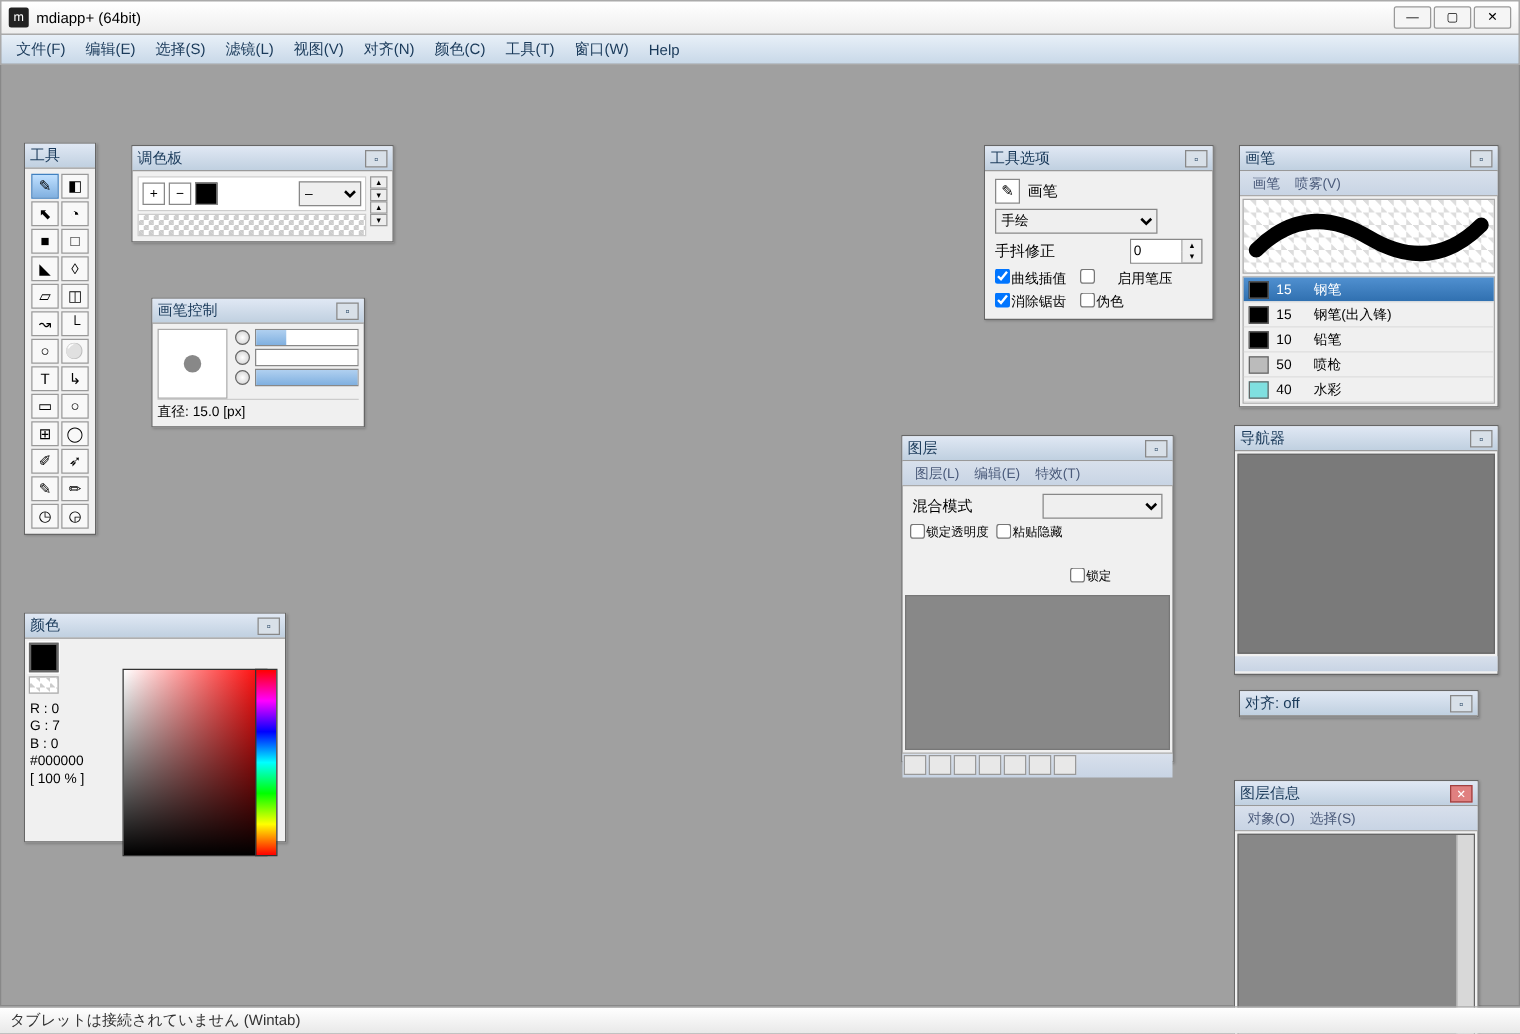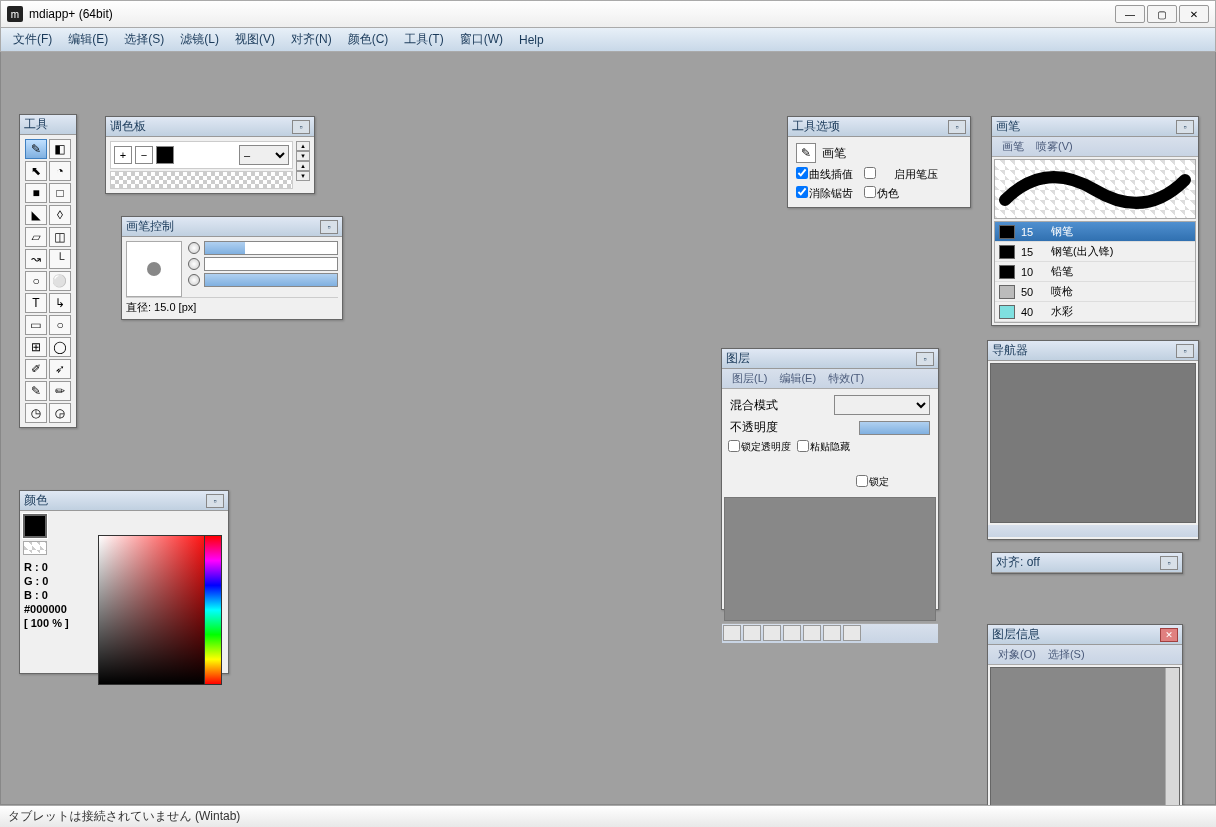--- a/index.html
+++ b/index.html
@@ -34,21 +34,21 @@
 
 #palette { left: 104px; top: 64px; width: 210px; }
 .palette-row { display: flex; align-items: center; gap: 3px; padding: 3px; background: #fff; border: 1px solid #ccc; }
 .sw-btn { width: 18px; height: 18px; border: 1px solid #888; background: #fff; display: flex; align-items: center; justify-content: center; font-size: 11px; cursor: pointer; }
 .swatch { width: 18px; height: 18px; border: 1px solid #888; }
 .checker-strip { flex: 1; height: 18px; background-image: linear-gradient(45deg,#ccc 25%,transparent 25%,transparent 75%,#ccc 75%),linear-gradient(45deg,#ccc 25%,#fff 25%,#fff 75%,#ccc 75%); background-size: 8px 8px; background-position: 0 0, 4px 4px; border: 1px solid #ccc; margin-top: 2px; }
 .scroll-btns { display: flex; flex-direction: column; }
 .scroll-btns div { width: 14px; height: 10px; border: 1px solid #999; background: #eee; font-size: 7px; text-align: center; cursor: pointer; }
 
 
-#brush-control { left: 120px; top: 164px; width: 222px; }
+#brush-control { left: 120px; top: 186px; width: 171px; }
 .brush-preview { width: 56px; height: 56px; background: #fff; border: 1px solid #aaa; display: flex; align-items: center; justify-content: center; float: left; margin-right: 6px; }
 .brush-dot { width: 14px; height: 14px; background: #888; border-radius: 50%; }
 .brush-sliders { overflow: hidden; }
 .brush-slider-row { display: flex; align-items: center; gap: 4px; margin-bottom: 2px; }
 .radio-dot { width: 12px; height: 12px; border: 1px solid #666; border-radius: 50%; background: radial-gradient(#fff, #ccc); }
 .slider-bar { flex: 1; height: 14px; border: 1px solid #888; background: #fff; position: relative; }
 .slider-fill { height: 100%; background: linear-gradient(#b0d0f0, #80b0e0); }
 .brush-status { clear: both; border-top: 1px solid #ccc; padding-top: 2px; font-size: 11px; }
 
 
@@ -224,46 +224,60 @@
         </div>
       <div class="brush-status">直径: 15.0 [px]</div>
     </div>
   </div>
 
   <div class="panel" id="color">
     <div class="panel-title">
       <span>颜色</span>
       <div class="close">▫</div>
     </div>
-    <div style="position:relative;height:160px;font-weight:bold;">
+    <div style="position:relative;height:160px;">
       <div style="float:left;width:72px;">
         <div class="color-swatch-big"></div>
         <div class="checker-sq"></div>
         <div class="color-readout">
           <div>R : 0</div>
-          <div>G : 0</div>
+          <div>G : 7</div>
           <div>B : 0</div>
           <div>#000000</div>
           <div>[ 100 % ]</div>
         </div>
       </div>
       <div class="sv-box"></div>
       <div class="hue-bar"></div>
     </div>
   </div>
 
   <div class="panel" id="tool-options">
     <div class="panel-title">
       <span>工具选项</span>
       <div class="close">▫</div>
     </div>
     <div class="panel-body">
       <div class="opt-row">
         <div class="opt-icon">✎</div>
         <span>画笔</span>
+      </div>
+      <div class="opt-row">
+        <select class="opt-select"><option>手绘</option></select>
+      </div>
+      <div class="opt-row">
+        <span>手抖修正</span>
+        <div style="flex:1"></div>
+        <div class="spinner">
+          <input value="0" style="">
+          <div class="spinner-btns">
+              <div>▴</div>
+              <div>▾</div>
+            </div>
+        </div>
       </div>
       <div id="opt-checks">
           <div class="chk-row">
             <input type="checkbox" checked="" style="">
             <span style="margin-right: 10px;">曲线插值</span>
             <input type="checkbox" style="">
             <span style="margin-right: 10px; margin-left: 17px;">启用笔压</span>
           </div>
           <div class="chk-row">
             <input type="checkbox" checked="" style="">
@@ -327,27 +341,20 @@
         <span>图层(L)</span>
         <span>编辑(E)</span>
         <span>特效(T)</span>
       </div>
     <div class="panel-body">
       <div class="opt-row">
         <span>混合模式</span>
         <div style="flex:1"></div>
         <select class="opt-select" style="width:96px"></select>
       </div>
-      <div class="opt-row">
-        <span>不透明度</span>
-        <div style="flex:1"></div>
-        <div class="slider-bar" style="width:96px">
-            <div class="slider-fill" style="width:100%"></div>
-          </div>
-      </div>
       <div id="layer-checks" style="display:flex;gap:2px;flex-wrap:wrap;">
           <div class="chk-row" style="padding: 2px;">
             <input type="checkbox" style="">
             <span style="font-size:10px">锁定透明度</span>
           </div>
           <div class="chk-row" style="padding: 2px;">
             <input type="checkbox" style="">
             <span style="font-size:10px">粘贴隐藏</span>
           </div>
           <div class="chk-row" style="padding: 2px; margin-top: 35px;">

